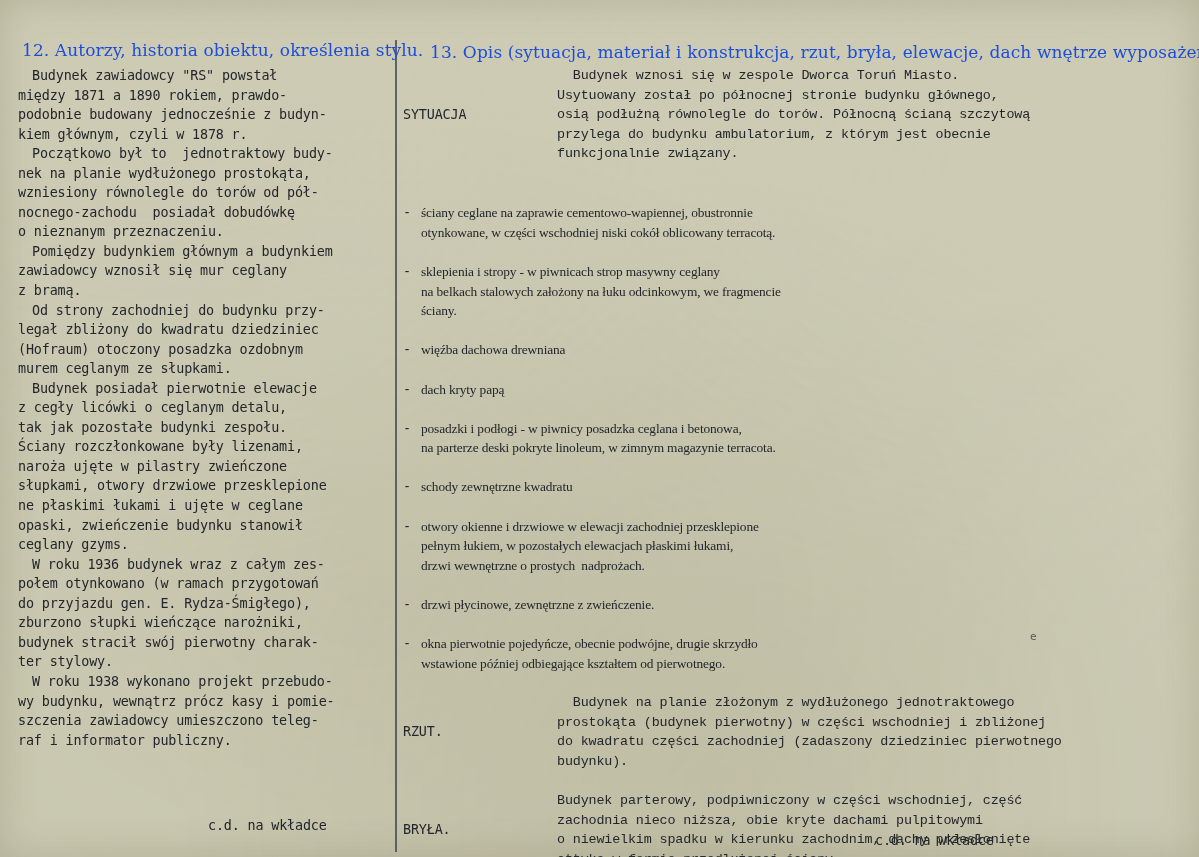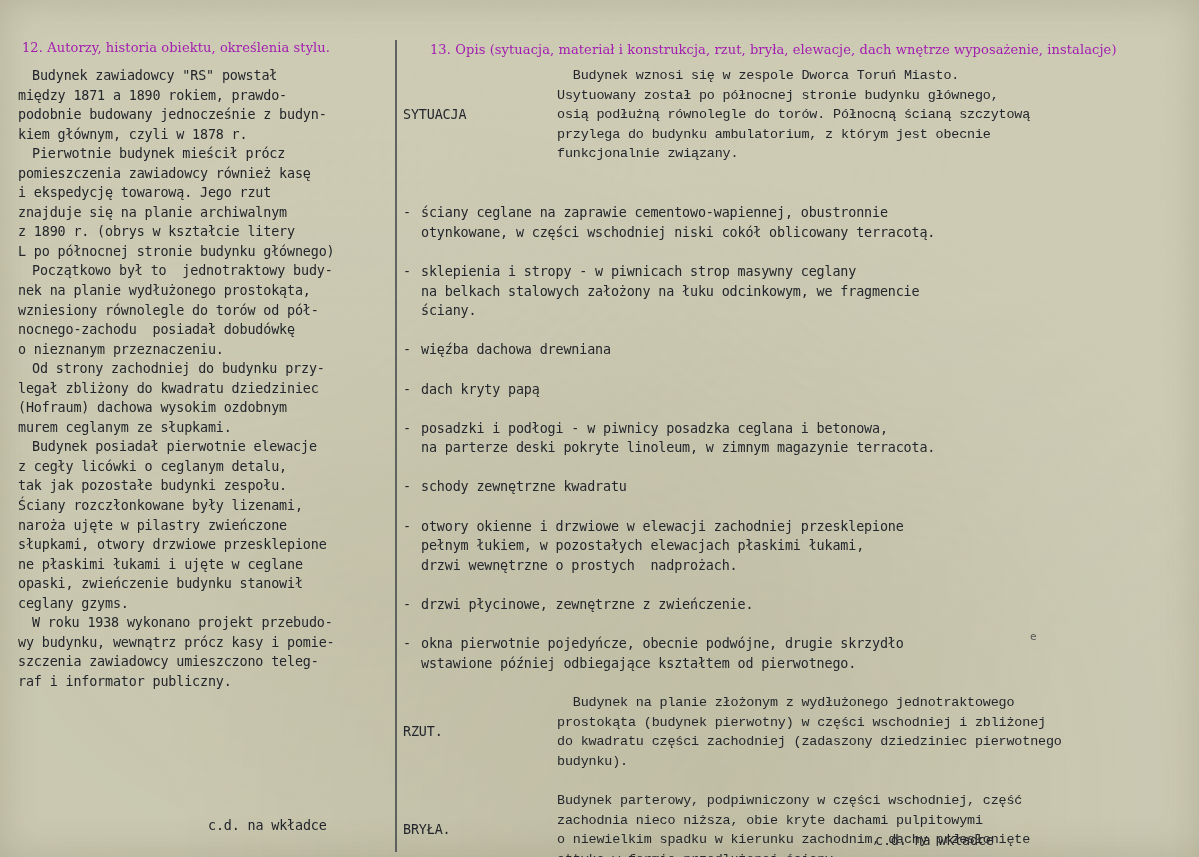--- a/index.html
+++ b/index.html
@@ -37,22 +37,22 @@
     left: 395px;
     top: 40px;
     width: 2px;
     height: 812px;
     background: #4e5154;
     opacity: .85;
   }
   .col-head {
     position: absolute;
     font-family: "DejaVu Serif", serif;
-    font-size: 13px;
-    color: #a21caf;
+    font-size: 17px;
+    color: #1d4ed8;
     letter-spacing: .1px;
     white-space: nowrap;
   }
   #head-left { left: 22px; top: 40px; }
   #head-right { left: 430px; top: 42px; }
 
   .col-left {
     position: absolute;
     left: 18px;
     top: 66px;
@@ -104,20 +104,21 @@
     display: flex;
     margin: 0 0 19.6px 0;
   }
   .bullets .dash {
     width: 18px;
     flex: 0 0 18px;
   }
   .bullets .txt {
     flex: 1 1 auto;
     white-space: pre-wrap;
+    font-family: Liberation Serif, serif;
   }
   .cd-left {
     position: absolute;
     left: 208px;
     top: 818px;
     font-size: 13.4px;
     letter-spacing: -0.15px;
   }
   .cd-right {
     position: absolute;
@@ -151,44 +152,47 @@
   <div class="divider"></div>
 
   <div class="col-head" id="head-left">12. Autorzy, historia obiektu, określenia stylu.</div>
   <div class="col-head" id="head-right">13. Opis (sytuacja, materiał i konstrukcja, rzut, bryła, elewacje, dach wnętrze wyposażenie, instalacje)</div>
 
   <div class="col-left">
     <p>Budynek zawiadowcy "RS" powstał
 między 1871 a 1890 rokiem, prawdo-
 podobnie budowany jednocześnie z budyn-
 kiem głównym, czyli w 1878 r.</p>
-    <p>Pierwotnie budynek mieścił prócz
-pomieszczenia zawiadowcy również kasę
-i ekspedycję towarową. Jego rzut
-znajduje się na planie archiwalnym
-z 1890 r. (obrys w kształcie litery
-L po północnej stronie budynku głównego)</p>
     <p>Początkowo był to  jednotraktowy budy-
 nek na planie wydłużonego prostokąta,
 wzniesiony równolegle do torów od pół-
 nocnego-zachodu  posiadał dobudówkę
 o nieznanym przeznaczeniu.</p>
+    <p>Pomiędzy budynkiem głównym a budynkiem
+zawiadowcy wznosił się mur ceglany
+z bramą.</p>
     <p>Od strony zachodniej do budynku przy-
 legał zbliżony do kwadratu dziedziniec
-(Hofraum) dachowa wysokim ozdobnym
+(Hofraum) otoczony posadzka ozdobnym
 murem ceglanym ze słupkami.</p>
     <p>Budynek posiadał pierwotnie elewacje
 z cegły licówki o ceglanym detalu,
 tak jak pozostałe budynki zespołu.
 Ściany rozczłonkowane były lizenami,
 naroża ujęte w pilastry zwieńczone
 słupkami, otwory drzwiowe przesklepione
 ne płaskimi łukami i ujęte w ceglane
 opaski, zwieńczenie budynku stanowił
 ceglany gzyms.</p>
+    <p>W roku 1936 budynek wraz z całym zes-
+połem otynkowano (w ramach przygotowań
+do przyjazdu gen. E. Rydza-Śmigłego),
+zburzono słupki wieńczące narożniki,
+budynek stracił swój pierwotny charak-
+ter stylowy.</p>
     <p>W roku 1938 wykonano projekt przebudo-
 wy budynku, wewnątrz prócz kasy i pomie-
 szczenia zawiadowcy umieszczono teleg-
 raf i informator publiczny.</p>
   </div>
   <div class="cd-left">c.d. na wkładce</div>
 
   <div class="col-right">
 
     <div class="block">

